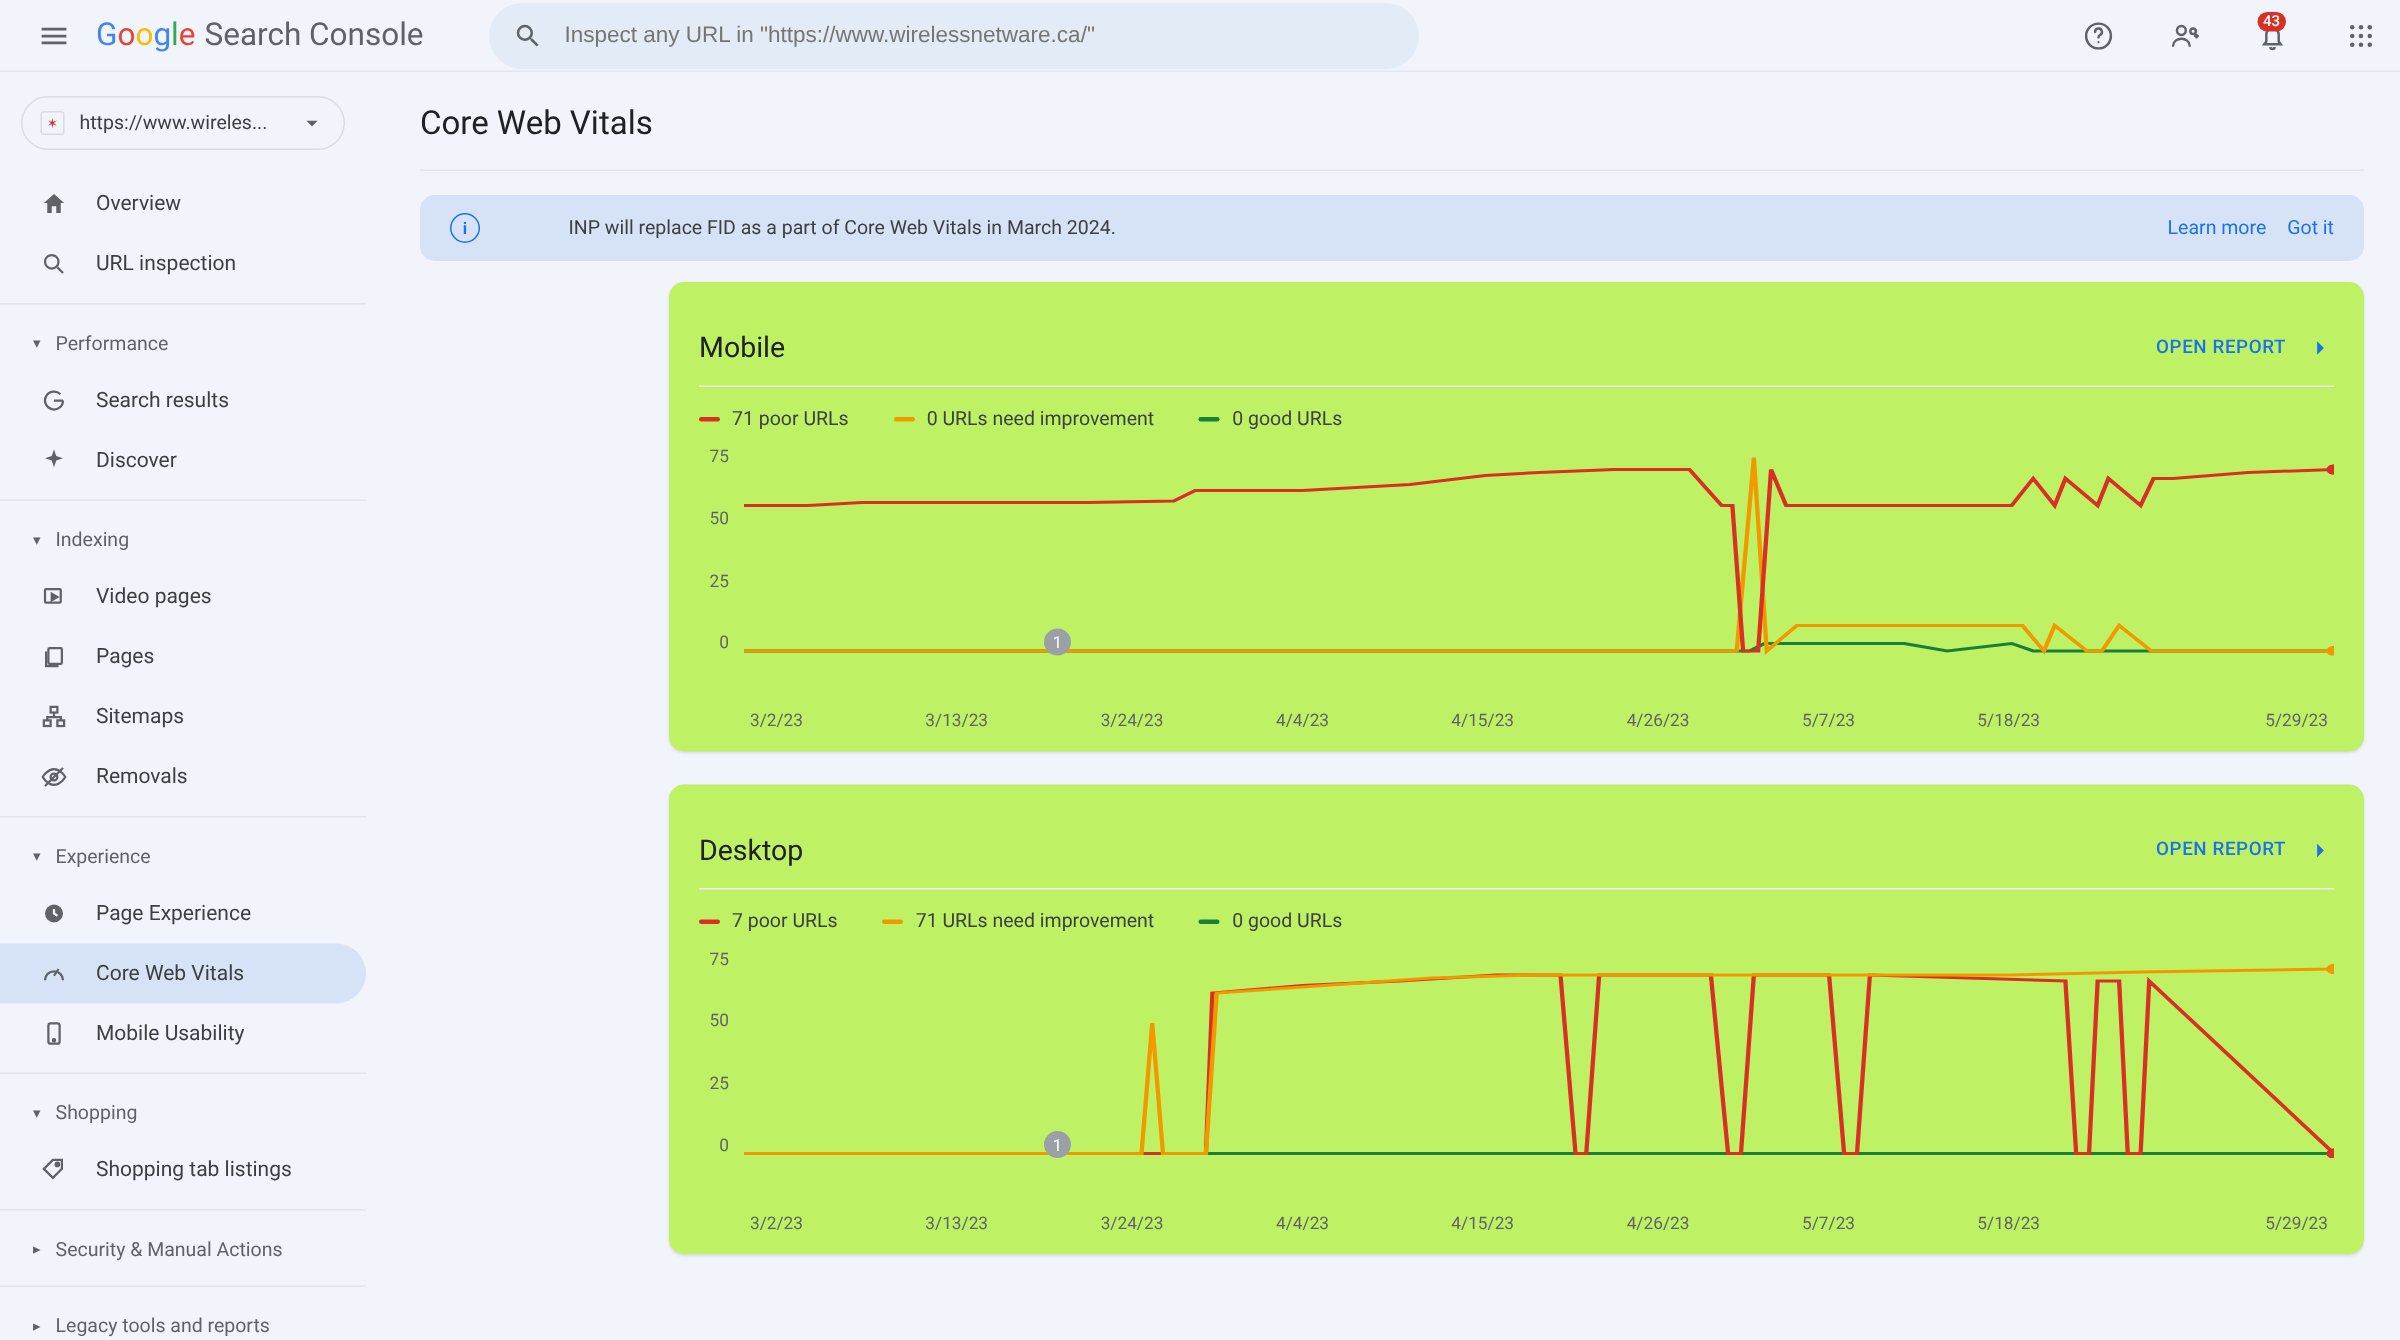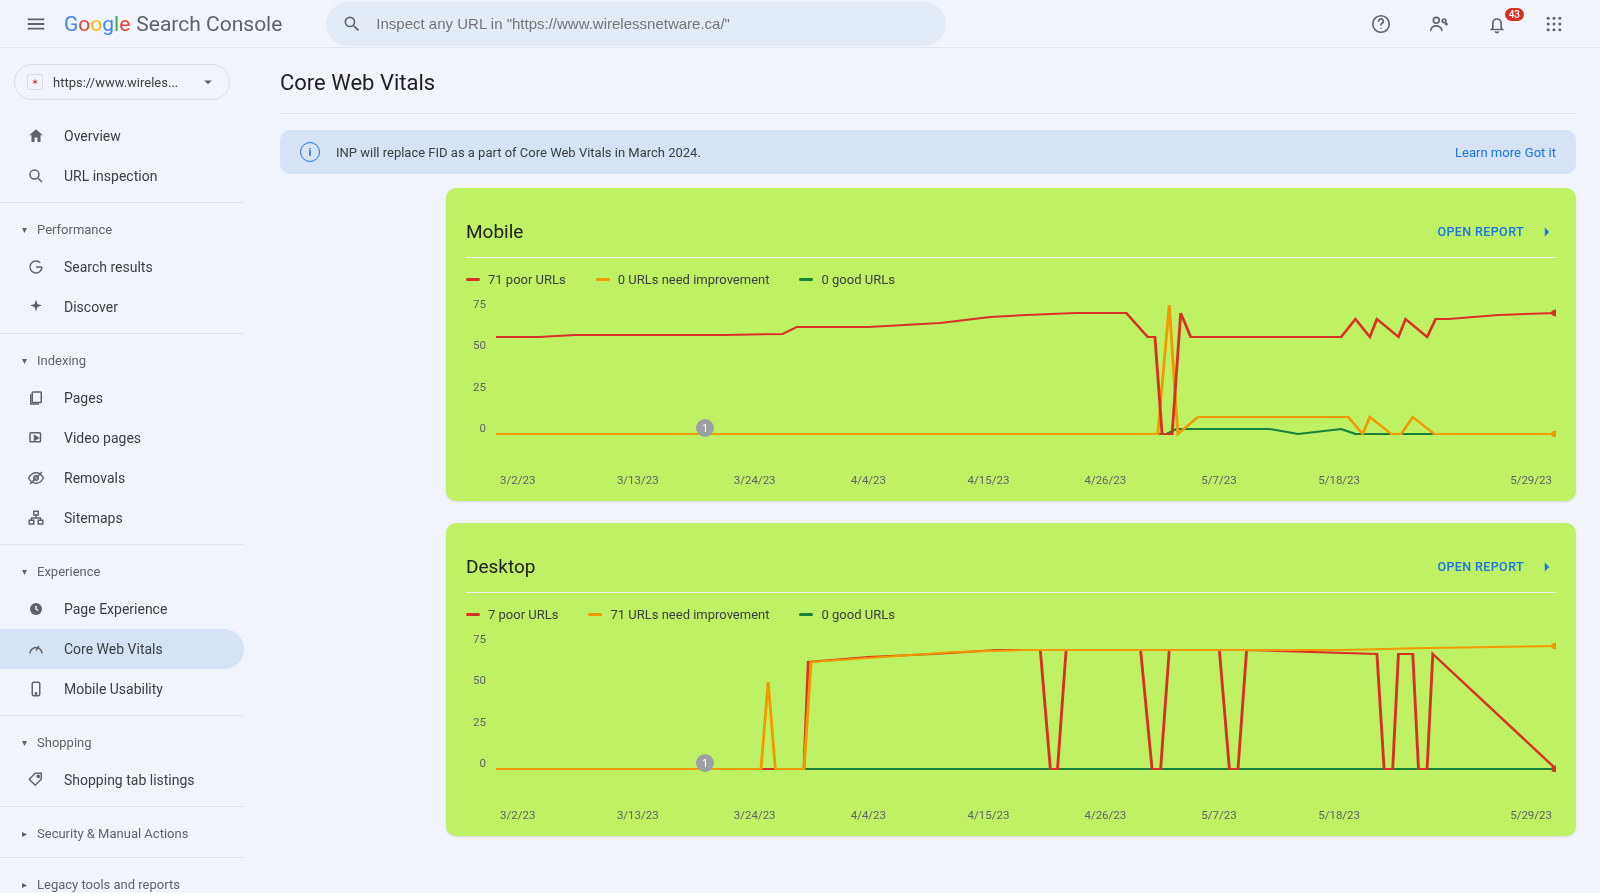--- a/index.html
+++ b/index.html
@@ -6,41 +6,41 @@
 body { font-family: 'Google Sans', Roboto, Arial, sans-serif; background: #f1f5fb; color: #202124; font-size: 14px; }
 .header { display: flex; align-items: center; height: 48px; padding: 0 16px; background: #f1f5fb; border-bottom: 1px solid #e2e8f0; }
 .menu-btn { width: 40px; height: 40px; display: flex; align-items: center; justify-content: center; border-radius: 50%; cursor: pointer; color: #5f6368; }
 .logo { display: flex; align-items: center; margin-left: 8px; font-size: 21px; color: #5f6368; }
 .logo-google { font-weight: 400; margin-right: 6px; }
 .g1 { color: #4285F4; } .g2 { color: #EA4335; } .g3 { color: #FBBC05; } .g4 { color: #4285F4; } .g5 { color: #34A853; } .g6 { color: #EA4335; }
 .search-bar { flex: 0 0 620px; margin-left: 44px; height: 44px; background: #e3ebf6; border-radius: 22px; display: flex; align-items: center; padding: 0 16px; }
 .search-bar .sicon { color: #5f6368; margin-right: 14px; }
 .search-bar input { border: none; background: transparent; outline: none; width: 100%; font-size: 15px; color: #5f6368; }
 .header-right { margin-left: auto; display: flex; align-items: center; gap: 18px; color: #5f6368; }
-.icon-btn { width: 40px; height: 40px; display: flex; align-items: center; justify-content: flex-start; border-radius: 50%; cursor: pointer; position: relative; }
+.icon-btn { width: 40px; height: 40px; display: flex; align-items: center; justify-content: flex-end; border-radius: 50%; cursor: pointer; position: relative; }
 .badge { position: absolute; top: 4px; right: 2px; background: #d93025; color: #fff; font-size: 10px; font-weight: 500; padding: 1px 4px; border-radius: 8px; min-width: 16px; text-align: center; }
 .container { display: flex; }
 .sidebar { width: 256px; padding: 16px 12px 16px 12px; background: #f1f5fb; flex-shrink: 0; }
 .property-select { margin: 0 0 16px 2px; height: 36px; border: 1px solid #dadce0; border-radius: 18px; display: flex; align-items: center; padding: 0 12px; width: 216px; cursor: pointer; background: #fff0; }
 .property-select .fav { width: 16px; height: 16px; border: 1px solid #dadce0; border-radius: 2px; margin-right: 10px; display: flex; align-items: center; justify-content: center; font-size: 9px; color: #d93025; }
 .property-select .ptext { flex: 1; font-size: 13px; color: #3c4043; overflow: hidden; white-space: nowrap; text-overflow: ellipsis; }
 .property-select .chev { color: #5f6368; }
 .nav-item { display: flex; align-items: center; height: 40px; padding: 0 14px; border-radius: 0 20px 20px 0; margin-left: -12px; padding-left: 26px; cursor: pointer; color: #3c4043; }
 .nav-item.active { background: #d6e2f5; }
 .nav-item .nicon { width: 20px; height: 20px; margin-right: 18px; display: flex; align-items: center; justify-content: center; color: #5f6368; }
 .nav-item .nlabel { font-size: 14px; }
 .nav-section { display: flex; align-items: center; height: 36px; padding-left: 10px; margin-top: 8px; cursor: pointer; color: #5f6368; font-size: 13px; }
 .nav-section .tri { margin-right: 10px; font-size: 10px; transform: rotate(0deg); }
 .nav-divider { border-top: 1px solid #e0e6ef; margin: 6px 0; margin-left: -12px; }
 .main { flex: 1; padding: 0 24px 24px 24px; min-width: 0; }
 .page-title { font-size: 22px; font-weight: 400; color: #202124; padding: 22px 0 18px 0; border-bottom: 1px solid #e0e6ef; }
 .info-banner { margin-top: 16px; background: #d6e2f5; border-radius: 10px; height: 44px; display: flex; align-items: center; padding: 0 20px; }
 .info-banner .bicon { width: 20px; height: 20px; border: 1.5px solid #1a73e8; border-radius: 50%; display: flex; align-items: center; justify-content: center; color: #1a73e8; font-size: 11px; font-weight: 700; margin-right: 16px; }
-.info-banner .btext { font-size: 13px; color: #3c4043; }
-.info-banner .bactions { margin-left: auto; display: flex; gap: 4px; }
+.info-banner .btext { font-size: 13px; color: #3c4043; margin-left: 43px; }
+.info-banner .bactions { margin-left: auto; display: flex; gap: 14px; }
 .info-banner .bactions a { color: #1a73e8; font-size: 13px; cursor: pointer; text-decoration: none; }
 .cards { margin-left: 166px; margin-top: 14px; }
 .card { background: #bef264; border-radius: 10px; box-shadow: 0 1px 2px rgba(60,64,67,0.15); margin-bottom: 22px; padding: 32px 20px 14px 20px; }
 .card-header { display: flex; align-items: center; justify-content: space-between; padding-bottom: 14px; border-bottom: 1px solid #eceff3; }
 .card-title { font-size: 19px; font-weight: 400; color: #202124; }
 .open-report { display: flex; align-items: center; gap: 14px; color: #1a73e8; font-size: 12.5px; font-weight: 500; letter-spacing: 0.4px; cursor: pointer; justify-content: space-between; }
 .legend { display: flex; gap: 30px; padding: 14px 0 10px 0; }
 .legend-item { display: flex; align-items: center; gap: 8px; font-size: 13px; color: #3c4043; }
 .legend-dash { width: 14px; height: 3px; border-radius: 2px; }
 .chart-wrap { display: flex; padding-left: 4px; justify-content: center; }
@@ -162,55 +162,55 @@
     </div>
 
     <div class="nav-divider"></div>
     <div class="nav-section">
         <span class="tri">▾</span>
         <span>Indexing</span>
       </div>
     <div class="nav-item">
       <span class="nicon">
           <svg width="18" height="18" viewBox="0 0 24 24" fill="none" stroke="currentColor" stroke-width="2">
+            <rect x="4" y="5" width="14" height="12" rx="1"></rect>
+            <path d="M10 9l5 3-5 3z" fill="currentColor"></path>
+          </svg>
+        </span>
+      <span class="nlabel">Video pages</span>
+    </div>
+    <div class="nav-item">
+      <span class="nicon">
+          <svg width="18" height="18" viewBox="0 0 24 24" fill="none" stroke="currentColor" stroke-width="2">
             <rect x="7" y="4" width="12" height="14" rx="1"></rect>
             <path d="M5 7v13h11"></path>
           </svg>
         </span>
       <span class="nlabel">Pages</span>
-    </div>
-    <div class="nav-item">
-      <span class="nicon">
-          <svg width="18" height="18" viewBox="0 0 24 24" fill="none" stroke="currentColor" stroke-width="2">
-            <rect x="4" y="5" width="14" height="12" rx="1"></rect>
-            <path d="M10 9l5 3-5 3z" fill="currentColor"></path>
-          </svg>
-        </span>
-      <span class="nlabel">Video pages</span>
-    </div>
-    <div class="nav-item">
-      <span class="nicon">
-          <svg width="18" height="18" viewBox="0 0 24 24" fill="none" stroke="currentColor" stroke-width="2">
-            <path d="M2 12s4-7 10-7 10 7 10 7-4 7-10 7S2 12 2 12z"></path>
-            <circle cx="12" cy="12" r="3"></circle>
-            <path d="M4 20L20 4"></path>
-          </svg>
-        </span>
-      <span class="nlabel">Removals</span>
     </div>
     <div class="nav-item">
       <span class="nicon">
           <svg width="18" height="18" viewBox="0 0 24 24" fill="none" stroke="currentColor" stroke-width="2">
             <rect x="9" y="3" width="6" height="5"></rect>
             <rect x="3" y="15" width="6" height="5"></rect>
             <rect x="15" y="15" width="6" height="5"></rect>
             <path d="M12 8v4M12 12H6v3M12 12h6v3"></path>
           </svg>
         </span>
       <span class="nlabel">Sitemaps</span>
+    </div>
+    <div class="nav-item">
+      <span class="nicon">
+          <svg width="18" height="18" viewBox="0 0 24 24" fill="none" stroke="currentColor" stroke-width="2">
+            <path d="M2 12s4-7 10-7 10 7 10 7-4 7-10 7S2 12 2 12z"></path>
+            <circle cx="12" cy="12" r="3"></circle>
+            <path d="M4 20L20 4"></path>
+          </svg>
+        </span>
+      <span class="nlabel">Removals</span>
     </div>
 
     <div class="nav-divider"></div>
     <div class="nav-section">
         <span class="tri">▾</span>
         <span>Experience</span>
       </div>
     <div class="nav-item">
       <span class="nicon">
           <svg width="18" height="18" viewBox="0 0 24 24" fill="currentColor">

